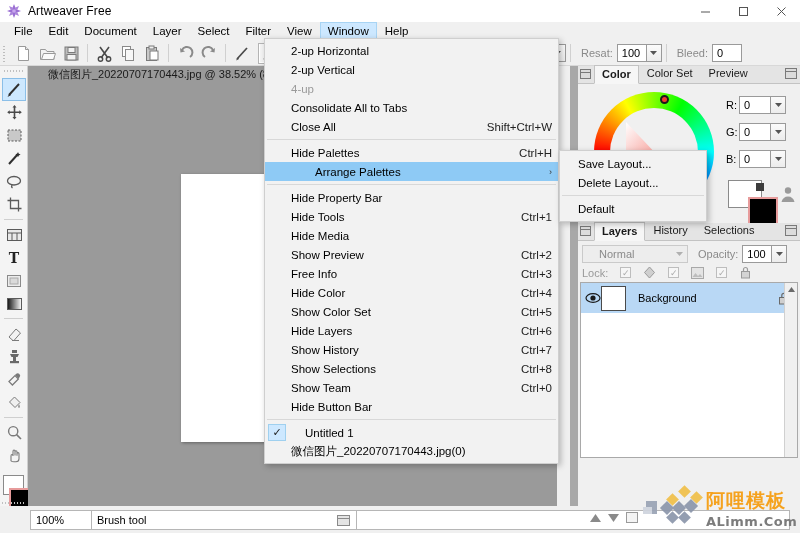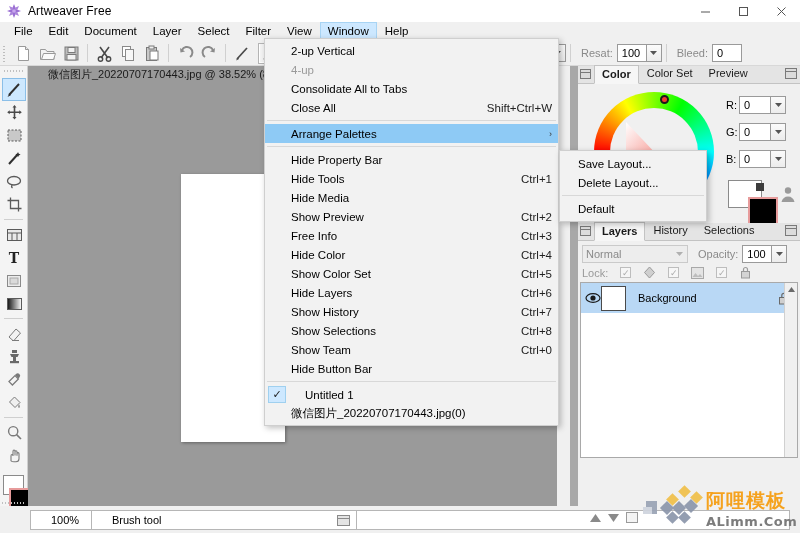--- a/index.html
+++ b/index.html
@@ -159,57 +159,57 @@
     background: linear-gradient(#fbfbfb,#ececec); display: flex; align-items: center; justify-content: center; }
   .swatch-group { position: absolute; left: 150px; top: 96px; width: 70px; height: 46px; }
   .sw-back { position: absolute; left: 0; top: 0; width: 34px; height: 28px; background: #fff; border: 1px solid #8a8a8a; }
   .sw-front { position: absolute; left: 20px; top: 17px; width: 30px; height: 28px; background: #000; border: 2px solid #e79b9b; }
   .sw-mini { position: absolute; left: 28px; top: 3px; width: 8px; height: 8px; background: #3c3c3c; }
 
   
   .lay-body { background: #f0f0f0; height: 222px; position: relative; }
   .lay-row1 { display: flex; align-items: center; padding: 4px 4px 2px 4px; }
   .blend-sel { width: 106px; height: 18px; border: 1px solid #cacaca; background: #ededed;
-    color: #8a8a8a; display: flex; align-items: center; padding-left: 3px; font-size: 11px;
+    color: #8a8a8a; display: flex; align-items: center; padding-left: 16px; font-size: 11px;
     justify-content: space-between; }
   .op-lab { color: #8a8a8a; margin-left: 10px; margin-right: 4px; }
   .lay-row2 { display: flex; align-items: center; padding: 1px 4px 3px 4px; color: #9a9a9a; gap: 12px; }
   .mini-chk { width: 11px; height: 11px; border: 1px solid #bdbdbd; background: #f6f6f6;
     display: flex; align-items: center; justify-content: center; color: #aaa; font-size: 9px; }
   .lay-list { position: relative; margin: 0 2px; height: 176px; background: #fff; border: 1px solid #a9a9a9; }
   .lay-item { display: flex; align-items: center; height: 30px; background: #b9d8f5; padding: 0 4px; }
   .lay-thumb { width: 25px; height: 25px; background: #fff; border: 1px solid #4a4a4a; }
   .lay-name { margin-left: 12px; font-size: 11px; }
   .lay-scroll { position: absolute; right: 0; top: 0; width: 13px; height: 174px; background: #f0f0f0;
     border-left: 1px solid #d0d0d0; }
   .sb-arrow { width: 13px; height: 13px; display: flex; align-items: center; justify-content: center; }
 
   
   .vscroll-doc { position: absolute; left: 571px; top: 66px; width: 13px; height: 440px; background: #f0f0f0; }
   .statusbar {
     position: absolute; left: 0; top: 506px; width: 800px; height: 27px;
     background: #f0f0f0; display: flex; align-items: center;
   }
   .st-cell { height: 20px; border: 1px solid #b6b6b6; background: #fff; display: flex;
-    align-items: center; padding: 0 20px; font-size: 11px; margin-right: -1px; }
+    align-items: center; padding: 0 5px; font-size: 11px; margin-right: -1px; }
   .bottom-tools { position: absolute; left: 0; top: 500px; width: 30px; height: 33px; }
 
   
   .dropdown {
     position: absolute; left: 264px; top: 38px; width: 295px;
     background: #f2f2f2; border: 1px solid #cfcfcf;
     box-shadow: 2px 2px 6px rgba(0,0,0,.25);
     padding: 2px 0; z-index: 50;
   }
   .mi { display: flex; align-items: center; height: 19px; padding: 0 6px 0 0; font-size: 11.5px; }
   .mi .check { width: 26px; text-align: center; color: #1a1a1a; font-size: 11px; }
   .mi .lbl { flex: 1; }
   .mi .acc { color: #222; margin-left: 14px; }
   .mi.disabled .lbl { color: #9a9a9a; }
-  .mi.hl { background: #8ecaf5; }
+  .mi.hl { background: #8ecaf5; gap: 24px; }
   .mi.checked .check { background: #cde8ff; border: 1px solid #9fd0ef; height: 17px;
     display: flex; align-items: center; justify-content: center; width: 18px; margin-left: 3px; }
   .mi-sep { height: 1px; background: #d8d8d8; margin: 3px 2px; }
   .submenu {
     position: absolute; left: 559px; top: 150px; width: 148px;
     background: #f2f2f2; border: 1px solid #cfcfcf;
     box-shadow: 2px 2px 6px rgba(0,0,0,.25);
     padding: 3px 0; z-index: 60;
   }
   .submenu .mi { padding-left: 0; }
@@ -721,39 +721,49 @@
         </g>
       </g>
       <text x="66" y="22" class="wm-text" fill="#f5a21e" font-family="DejaVu Sans, sans-serif" font-size="19" font-weight="bold">阿哩模板</text>
       <text x="66" y="41" class="wm-sub" fill="#7c7c7c" font-family="DejaVu Sans, sans-serif" font-size="13.5" font-weight="bold">ALimm.Com</text>
     </svg>
   </div>
 
   <div class="dropdown">
     <div class="mi">
       <span class="check"></span>
+      <span class="lbl">2-up Horizontal</span>
+      <span class="acc"></span>
+    </div>
+    <div class="mi">
+      <span class="check"></span>
       <span class="lbl">2-up Vertical</span>
       <span class="acc"></span>
     </div>
     <div class="mi disabled">
       <span class="check"></span>
       <span class="lbl">4-up</span>
       <span class="acc"></span>
     </div>
     <div class="mi">
       <span class="check"></span>
       <span class="lbl">Consolidate All to Tabs</span>
       <span class="acc"></span>
     </div>
     <div class="mi">
       <span class="check"></span>
       <span class="lbl">Close All</span>
       <span class="acc">Shift+Ctrl+W</span>
     </div>
     <div class="mi-sep"></div>
+    <div class="mi">
+      <span class="check"></span>
+      <span class="lbl">Hide Palettes</span>
+      <span class="acc">Ctrl+H</span>
+    </div>
     <div class="mi hl">
       <span class="check"></span>
       <span class="lbl">Arrange Palettes</span>
       <span class="sub-arrow">›</span>
     </div>
     <div class="mi-sep"></div>
     <div class="mi">
       <span class="check"></span>
       <span class="lbl">Hide Property Bar</span>
       <span class="acc"></span>

